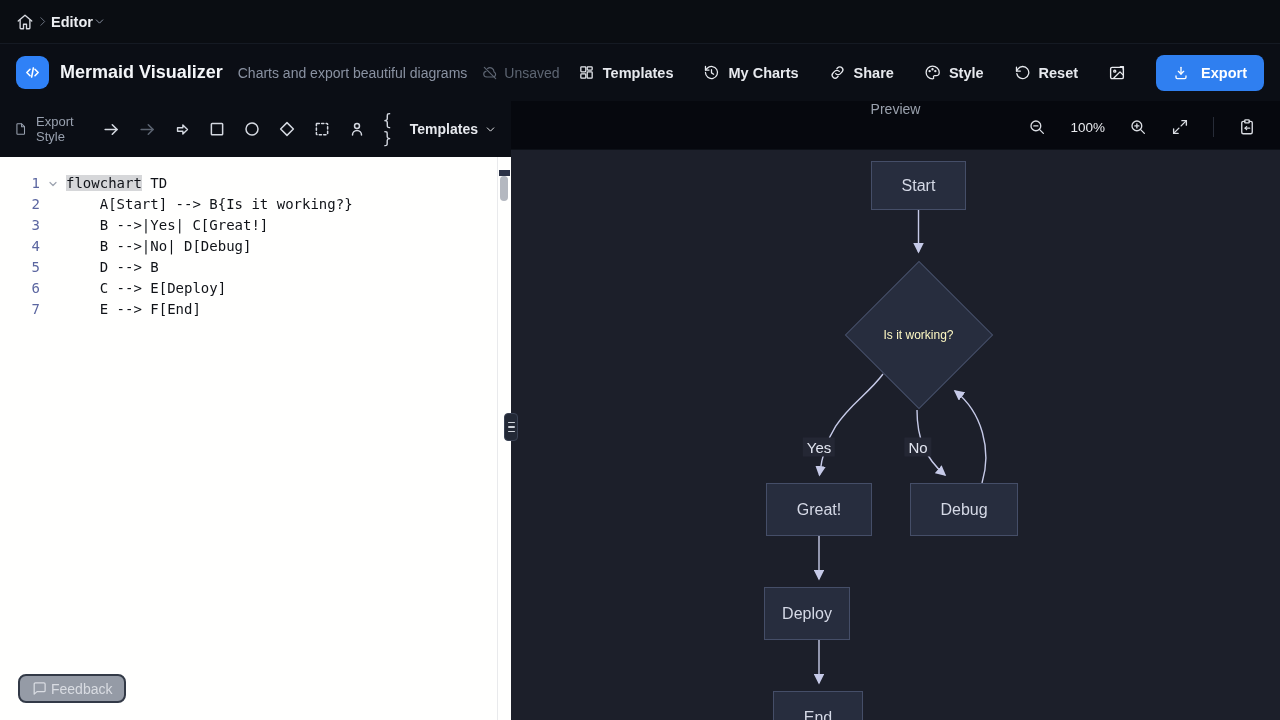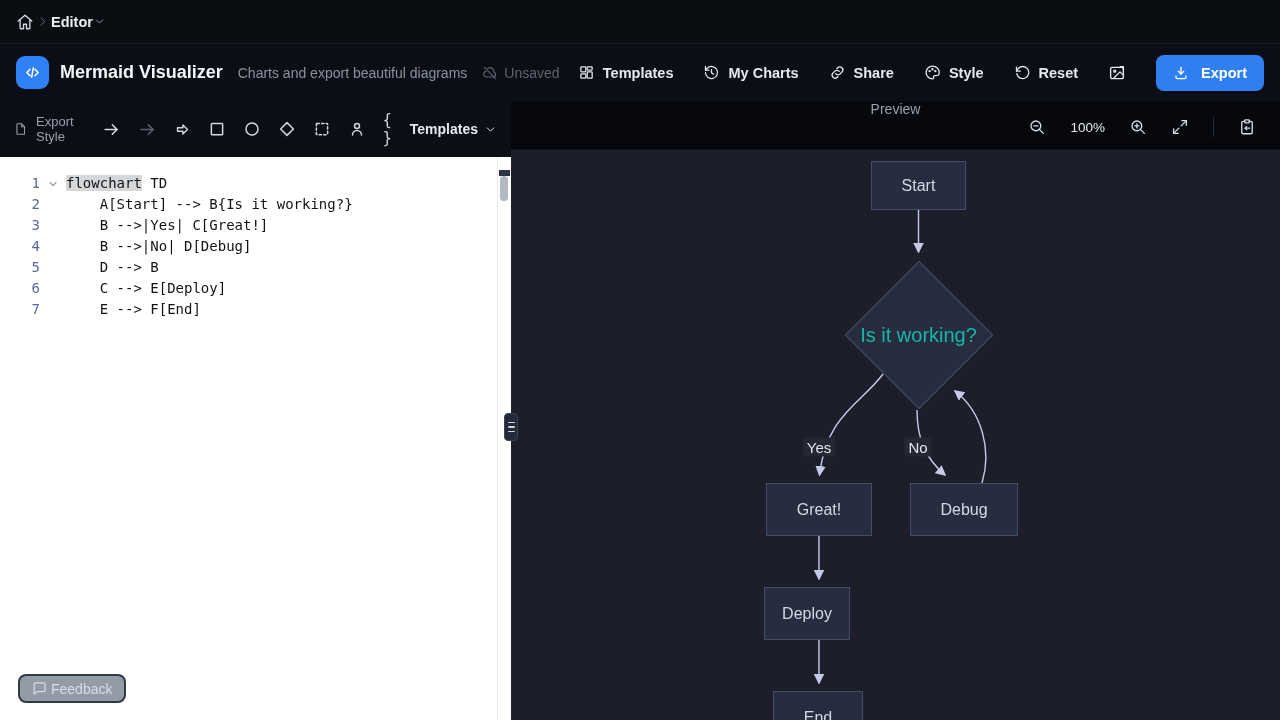--- a/index.html
+++ b/index.html
@@ -99,21 +99,21 @@
     position:absolute; background:#272d3e; border:1px solid #454e68; color:#d5d9e6;
     display:flex; align-items:center; justify-content:center; font-size:16px; z-index:2;
   }
   .diamond-wrap { position:absolute; left:334px; top:110px; width:147px; height:150px; z-index:2;
     display:flex; align-items:center; justify-content:center; }
   .diamond-shape {
     position:absolute; left:50%; top:50%; width:105px; height:105px;
     transform:translate(-50%,-50%) rotate(45deg);
     background:#272d3e; border:1px solid #454e68;
   }
-  .diamond-label { position:relative; z-index:1; color:#14b8a6; font-size:20px; }
+  .diamond-label { position:relative; z-index:1; color:#fef9c3; font-size:12px; }
   .edge-label {
     position:absolute; transform:translate(-50%,-50%); z-index:3;
     background:#242734; color:#e2e5f0; font-size:15px; padding:1px 4px;
   }
 
   
   .feedback-btn {
     position:absolute; left:18px; top:674px; height:29px; z-index:10;
     display:flex; align-items:center; gap:4px; padding:0 12px;
     background:#959ba6; border:2px solid #333a47; border-radius:8px;

